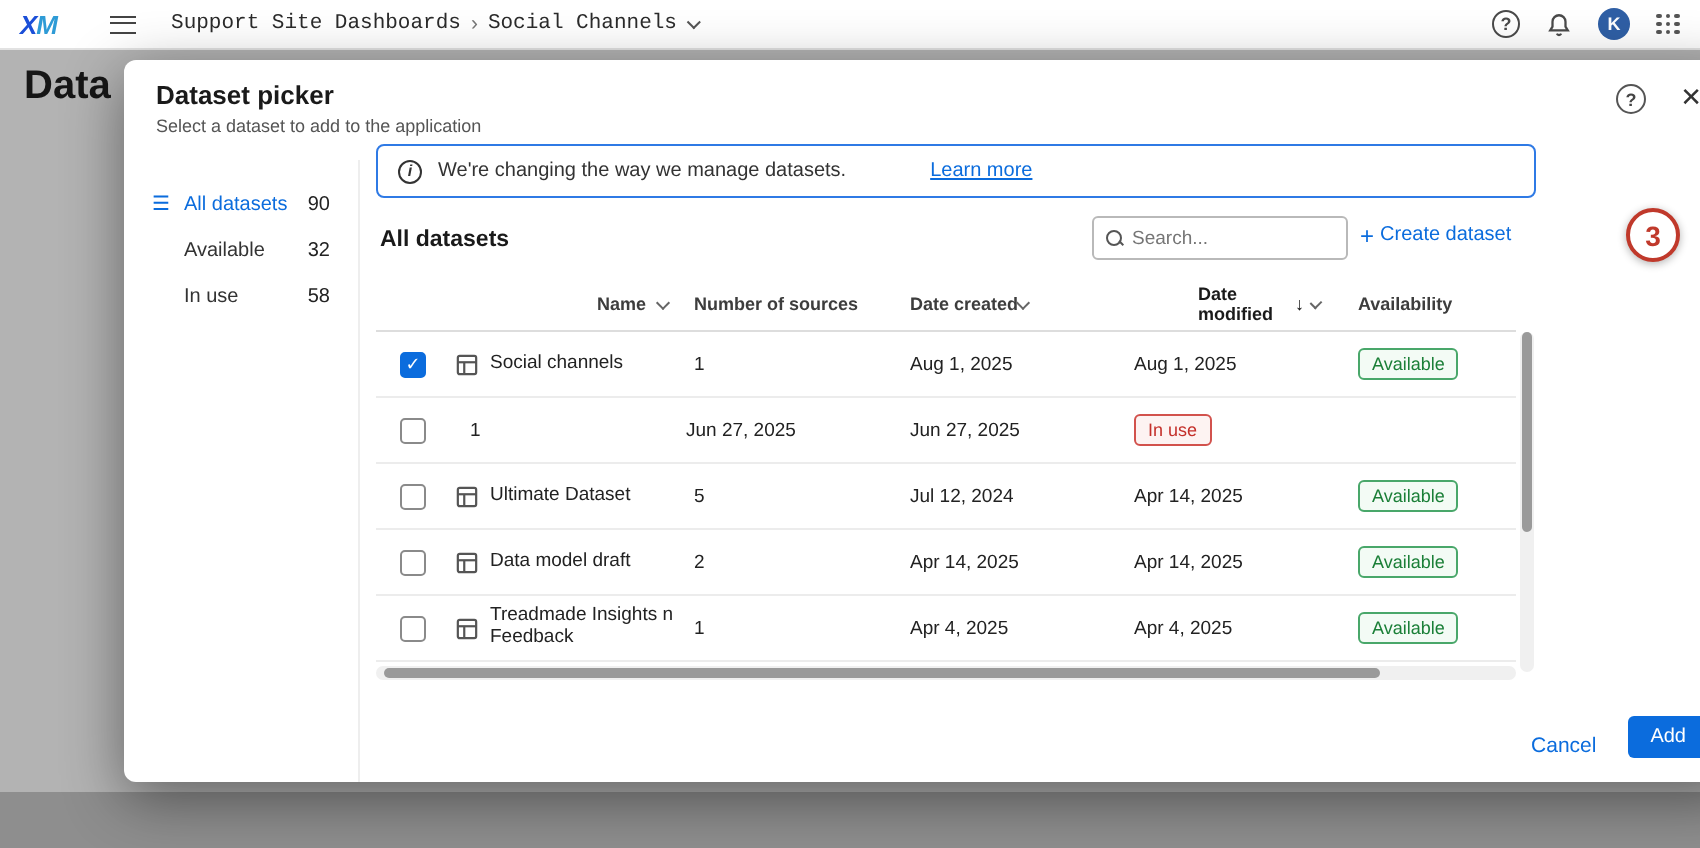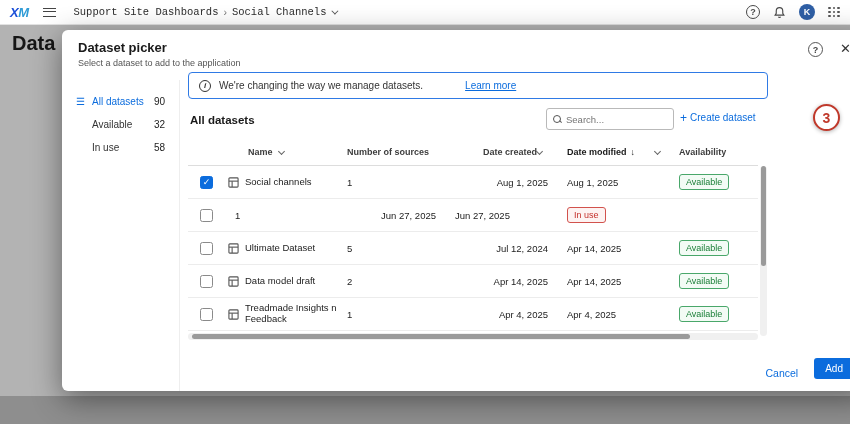--- a/index.html
+++ b/index.html
@@ -1,21 +1,21 @@
 <!DOCTYPE html>
 <html><head>
 <meta charset="utf-8">
 <style>
   * { box-sizing: border-box; margin: 0; padding: 0; }
   body { font-family: "Liberation Sans", sans-serif; background: #777; }
   .stage { position: relative; width: 850px; height: 424px; background: #b3b3b3; overflow: hidden; margin: 0 auto; }
 
   
   .topbar { position: absolute; top:0; left:0; right:0; height:25px; background:#fff; border-bottom:1px solid #e2e2e2; display:flex; align-items:center; padding:0 10px; z-index:5; }
-  .logo { font-weight:700; font-size:13px; letter-spacing:-0.5px; margin-right:14px; font-style:italic; }
+  .logo { font-weight:700; font-size:13px; letter-spacing:-0.5px; margin-right:26px; font-style:italic; }
   .logo .x { color:#1b4fd8; } .logo .m { color:#2e9bd6; }
   .hamburger { width:13px; height:9px; border-top:1.5px solid #444; border-bottom:1.5px solid #444; position:relative; margin-right:18px; cursor:pointer; }
   .hamburger::after { content:""; position:absolute; left:0; right:0; top:2.7px; border-top:1.5px solid #444; }
   .crumb { font-size:10.5px; color:#2b2b2b;font-family:Liberation Mono, monospace; }
   .crumb-sep { color:#777; margin:0 5px; font-size:10.5px; }
   .chev-down { display:inline-block; width:5px; height:5px; border-right:1.2px solid #555; border-bottom:1.2px solid #555; transform:rotate(45deg) translateY(-2px); margin-left:5px; }
   .topbar-right { margin-left:auto; display:flex; align-items:center; gap:13px; }
   .circle-q { width:14px; height:14px; border:1.2px solid #4a4a4a; border-radius:50%; font-size:9px; color:#4a4a4a; display:flex; align-items:center; justify-content:center; font-weight:700; cursor:pointer; }
   .bell svg { display:block; }
   .avatar { width:16px; height:16px; border-radius:50%; background:#2f5fa5; color:#fff; font-size:9px; font-weight:700; display:flex; align-items:center; justify-content:center; cursor:pointer; }
@@ -61,26 +61,26 @@
   
   .annot { position:absolute; left:813px; top:104px; width:27px; height:27px; border:2.5px solid #c0392b; border-radius:50%; background:#fff; color:#c0392b; font-weight:700; font-size:14px; display:flex; align-items:center; justify-content:center; z-index:20; box-shadow:0 1px 4px rgba(0,0,0,.3); }
 
   
   .tbl { position:absolute; left:126px; top:108px; width:570px; }
   .t-head { display:flex; align-items:center; height:28px; border-bottom:1px solid #ddd; font-size:9px; font-weight:600; color:#3d3d3d; }
   .t-row { display:flex; align-items:center; height:33px; border-bottom:1px solid #ececec; font-size:9.5px; color:#222; }
   .c-check { width:40px; padding-left:12px; flex:none; }
   .c-name  { width:112px; flex:none; display:flex; align-items:center; gap:6px; }
   .c-name .nm { line-height:1.15; }
-  .t-head .c-name { padding-left:20px; justify-content:flex-start; }
+  .t-head .c-name { padding-left:20px; justify-content:flex-end; }
   .c-src   { width:110px; flex:none; padding-left:7px; }
-  .c-created { width:112px; flex:none; padding-left:5px; display:flex; align-items:center; justify-content:flex-end; padding-right:14px; }
+  .c-created { width:112px; flex:none; padding-left:5px; display:flex; align-items:center; justify-content:flex-start; padding-right:14px; }
   .c-mod   { width:112px; flex:none; padding-left:5px; display:flex; align-items:center; }
   .c-avail { flex:1; padding-left:5px; }
-  .t-head .c-mod .hdr-label { font-weight:700; color:#1a1a1a; }
+  .t-head .c-mod .hdr-label { font-weight:700; color:#1a1a1a;margin-left:32px; }
   .sort-chev { width:5px; height:5px; border-right:1.2px solid #666; border-bottom:1.2px solid #666; transform:rotate(45deg); display:inline-block; margin-right:6px; }
   .dl-arrow { font-size:9px; color:#1a1a1a; margin:0 4px 0 4px; }
   .c-mod .sort-chev { margin-left:auto; margin-right:14px; }
 
   .checkbox { width:13px; height:13px; border:1.5px solid #8a8a8a; border-radius:2.5px; background:#fff; display:flex; align-items:center; justify-content:center; font-size:9px; color:#fff; cursor:pointer; }
   .checkbox.checked { background:#0b6cdd; border-color:#0b6cdd; }
   .ds-icon { flex:none; color:#555; }
   .ds-icon svg { display:block; }
 
   .badge { display:inline-block; font-size:9px; padding:2px 6px; border-radius:3px; border:1px solid; }

